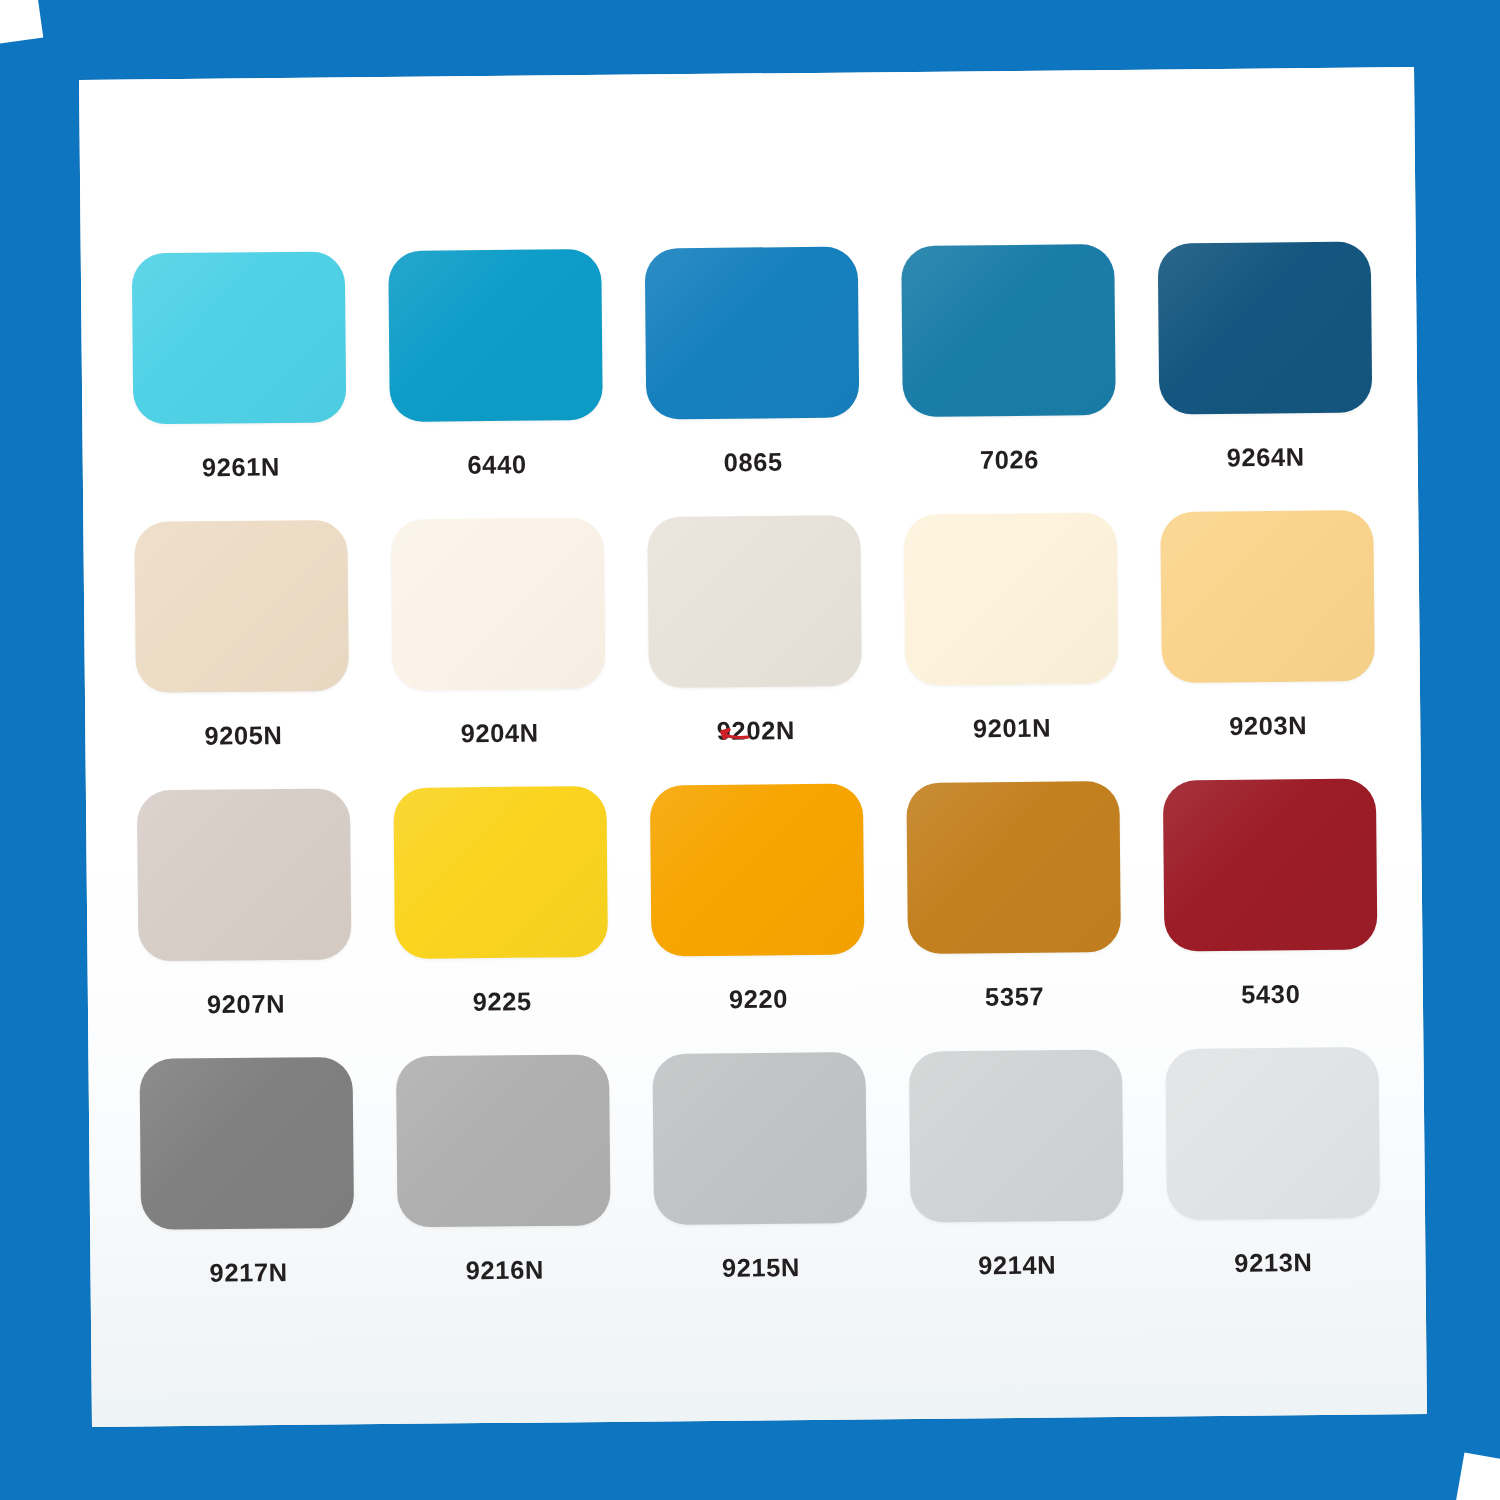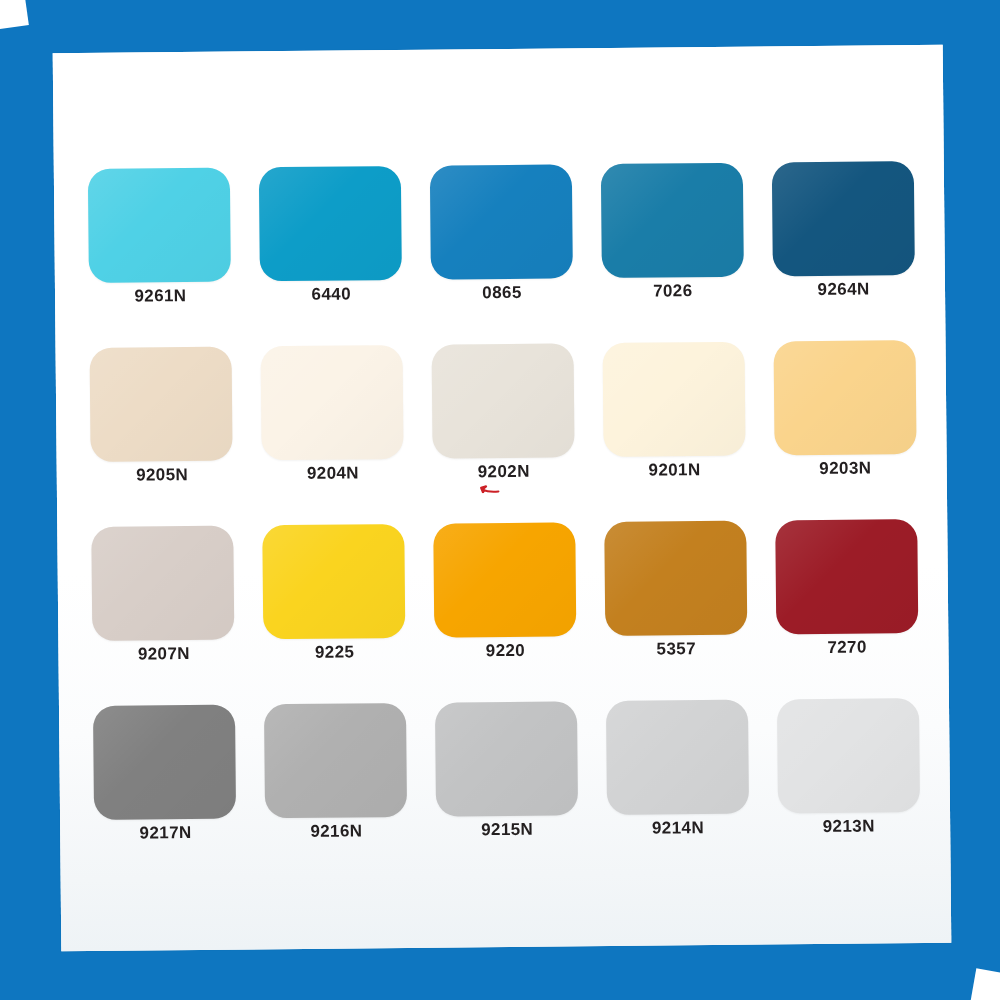--- a/index.html
+++ b/index.html
@@ -99,21 +99,21 @@
     position: absolute;
     inset: 0;
     border-radius: 22px;
     background: linear-gradient(135deg,
                 rgba(255,255,255,0.10) 0%,
                 rgba(255,255,255,0.00) 42%,
                 rgba(0,0,0,0.025) 100%);
     pointer-events: none;
   }
   .label {
-    margin-top: 4px;
+    margin-top: 20px;
     font-size: 17px;
     font-weight: bold;
     color: #231f20;
     letter-spacing: 0.4px;
     white-space: nowrap;
   }
 
   
   .pen-mark {
     position: absolute;
@@ -187,21 +187,21 @@
         <div class="cell">
           <div class="chip" style="background: rgb(247, 165, 0);"></div>
           <div class="label">9220</div>
         </div>
         <div class="cell">
           <div class="chip" style="background: rgb(195, 128, 31);"></div>
           <div class="label">5357</div>
         </div>
         <div class="cell">
           <div class="chip" style="background: rgb(156, 28, 39);"></div>
-          <div class="label">7270</div>
+          <div class="label">5430</div>
         </div>
         <div class="cell">
           <div class="chip" style="background: rgb(128, 128, 128);"></div>
           <div class="label">9217N</div>
         </div>
         <div class="cell">
           <div class="chip" style="background: rgb(176, 176, 176);"></div>
           <div class="label">9216N</div>
         </div>
         <div class="cell">

